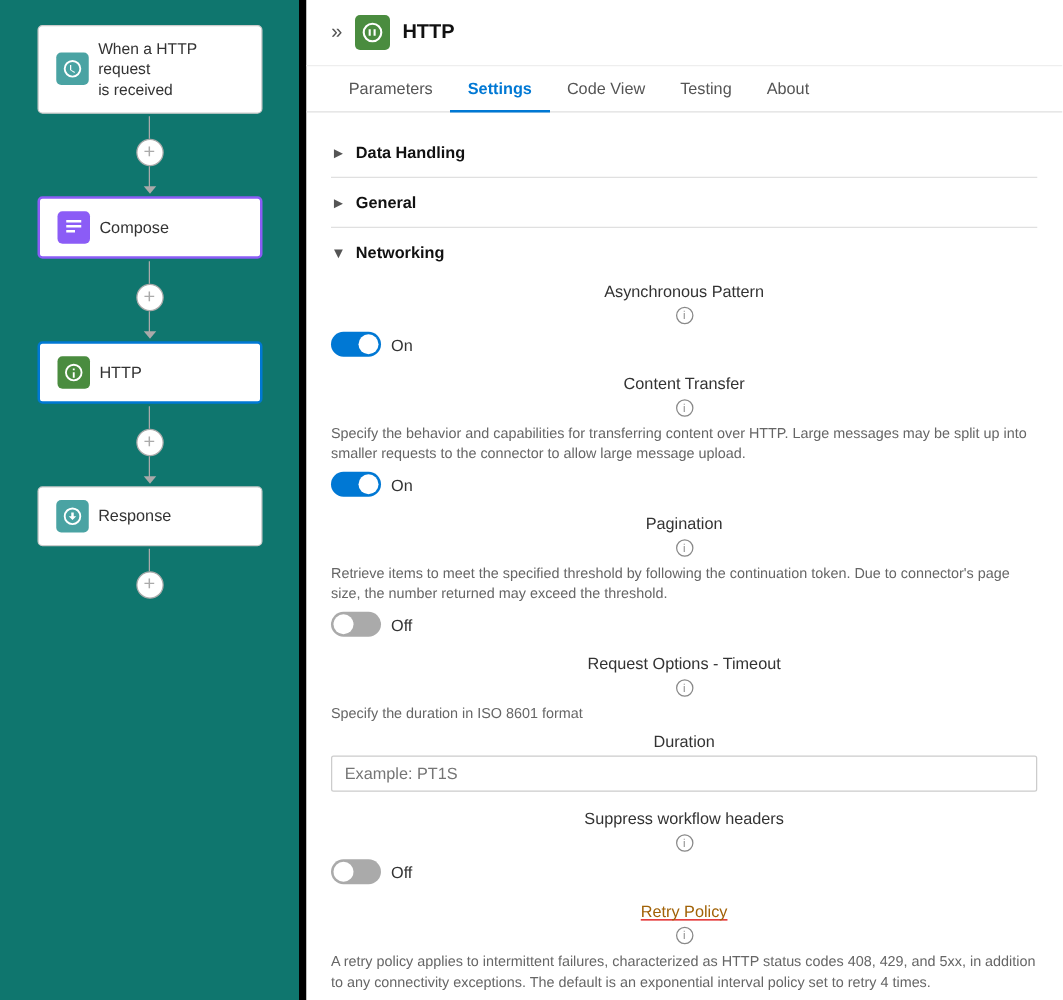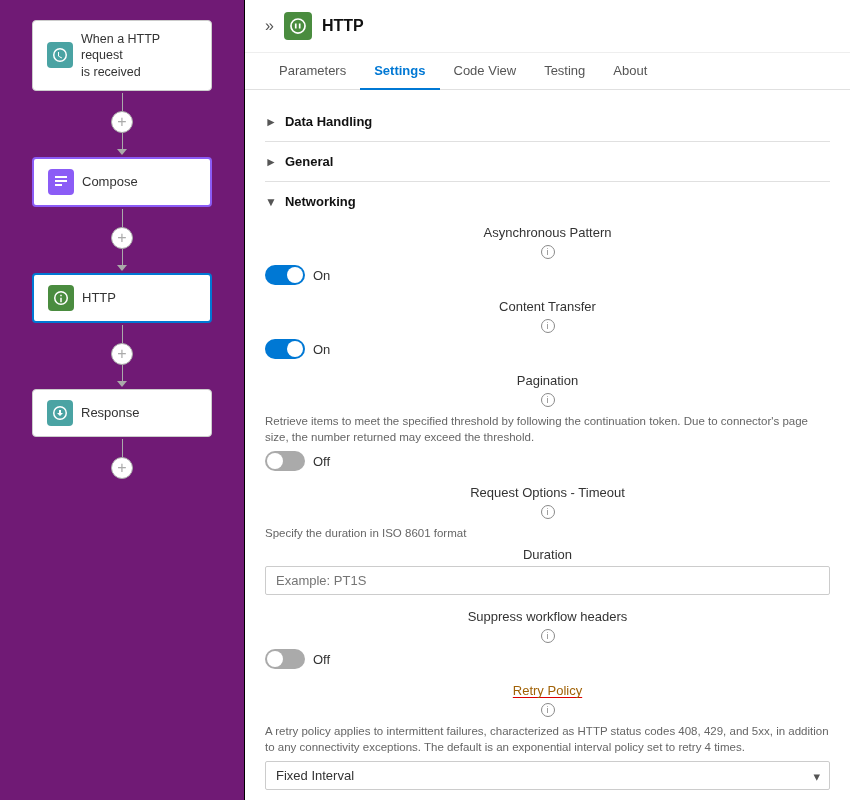--- a/index.html
+++ b/index.html
@@ -2,22 +2,22 @@
 <html><head>
   <meta charset="utf-8">
   <style>
     * { box-sizing: border-box; margin: 0; padding: 0; }
     body { font-family: 'Segoe UI', Arial, sans-serif; font-size: 13px; color: #333; background: #fff; display: flex; width: 850px; height: 800px; overflow: hidden; }
 
     
     .left-panel {
       width: 245px;
       min-width: 245px;
-      background: #701a75;
-      border-right: 1px solid #000000;
+      background: #0f766e;
+      border-right: 6px solid #000000;
       padding: 20px 32px;
       display: flex;
       flex-direction: column;
       align-items: center;
       gap: 0;
       overflow-y: auto;
     }
 
     .flow-node {
       display: flex;
@@ -426,20 +426,21 @@
           </div>
           <span class="toggle-label">On</span>
         </div>
       </div>
 
       <div class="field-row">
         <div class="field-label">
           <span>Content Transfer</span>
           <span class="info-icon">i</span>
         </div>
+        <div class="field-description">Specify the behavior and capabilities for transferring content over HTTP. Large messages may be split up into smaller requests to the connector to allow large message upload.</div>
         <div class="toggle-row">
           <div class="toggle on">
             <div class="toggle-knob"></div>
           </div>
           <span class="toggle-label">On</span>
         </div>
       </div>
 
       <div class="field-row">
         <div class="field-label">

